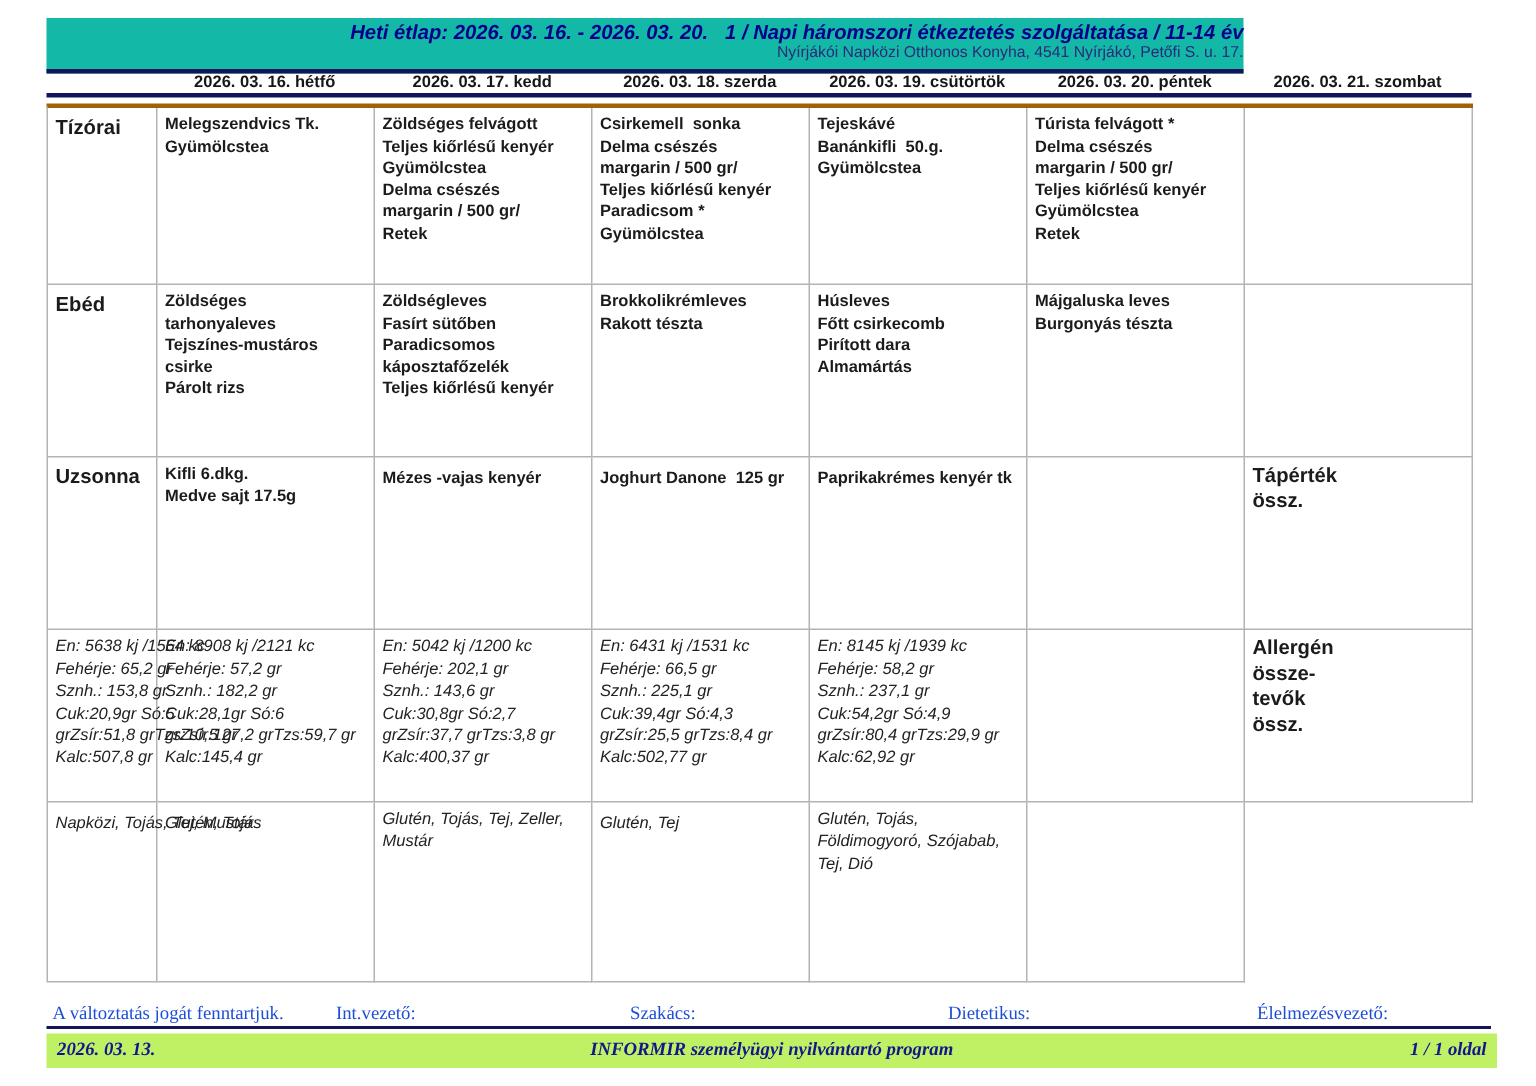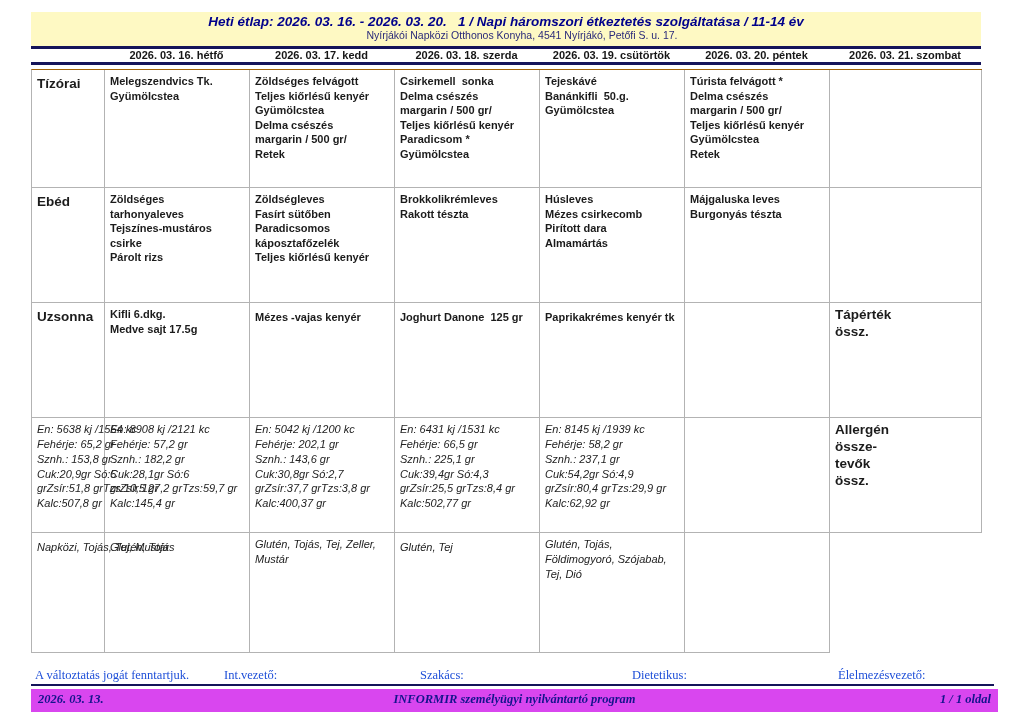--- a/index.html
+++ b/index.html
@@ -1,50 +1,50 @@
 <!DOCTYPE html>
 <html><head>
 <meta charset="utf-8">
 <style>
   html,body{margin:0;padding:0;background:#ffffff;}
   .page{position:relative;width:1024px;height:724px;background:#ffffff;overflow:hidden;
         font-family:"Liberation Sans",sans-serif;color:#1b1b1b;}
 
   
-  .band{position:absolute;left:31px;top:12px;width:950px;height:34px;background:#fef9c3;
-        border-bottom:3px solid #14145a;text-align:center;}
+  .band{position:absolute;left:31px;top:12px;width:798px;height:34px;background:#14b8a6;
+        border-bottom:3px solid #14145a;text-align:right;}
   .band .title{display:block;padding-top:2px;font-size:13.5px;font-weight:bold;font-style:italic;
         color:#00008b;white-space:pre;}
   .band .subtitle{display:block;font-size:10.5px;color:#2a2a7a;white-space:pre;padding-left:32px;}
 
   
   .datehead{position:absolute;left:31px;top:49px;width:950px;height:13px;
         border-bottom:3px solid #14145a;display:grid;
         grid-template-columns:73px 145px 145px 145px 145px 145px 152px;}
   .datehead .dh{font-size:11px;font-weight:bold;text-align:center;line-height:13px;
         color:#161616;white-space:pre;}
 
   
   .menutable{position:absolute;left:31px;top:69px;width:950px;
         display:grid;grid-template-columns:73px 145px 145px 145px 145px 145px 152px;
         grid-template-rows:118px 115px 115px 115px 120px;
-        border-top:1px solid #a16207;border-left:1px solid #b3b3b3;}
+        border-top:3px solid #a16207;border-left:1px solid #b3b3b3;}
   .cell{border-right:1px solid #b3b3b3;border-bottom:1px solid #b3b3b3;
         padding:4px 2px 2px 5px;overflow:visible;}
   .cell .txt{display:inline-block;position:relative;z-index:2;white-space:pre;}
   .rowlabel .txt{font-size:13.5px;font-weight:bold;line-height:1.25;}
   .menu .txt{font-size:11px;font-weight:bold;line-height:1.32;}
   .ital .txt{font-size:11px;font-style:italic;font-weight:normal;line-height:1.35;color:#222;}
 
   
   .footnote{position:absolute;top:668px;font-family:Liberation Serif, serif;
         font-size:12.5px;color:#1d4ed8;white-space:pre;}
   .fn1{left:35px;} .fn2{left:224px;} .fn3{left:420px;} .fn4{left:632px;} .fn5{left:838px;}
   .footrule{position:absolute;left:31px;top:684px;width:963px;height:2px;background:#14145a;}
-  .bottombar{position:absolute;left:31px;top:689px;width:967px;height:23px;background:#d946ef;}
+  .bottombar{position:absolute;left:31px;top:689px;width:967px;height:23px;background:#bef264;}
   .bottombar span{position:absolute;top:3px;font-family:"Liberation Serif",serif;
         font-size:12.5px;font-weight:bold;font-style:italic;color:#14148c;white-space:pre;}
   .bb-date{left:7px;}
   .bb-center{left:0;width:100%;text-align:center;}
   .bb-page{right:7px;margin-left:40px;}
 </style>
 </head>
 <body>
 
 <div class="page">
@@ -99,21 +99,21 @@
 csirke
 Párolt rizs</span></div>
     <div class="cell menu"><span class="txt">Zöldségleves
 Fasírt sütőben
 Paradicsomos
 káposztafőzelék
 Teljes kiőrlésű kenyér</span></div>
     <div class="cell menu"><span class="txt">Brokkolikrémleves
 Rakott tészta</span></div>
     <div class="cell menu"><span class="txt">Húsleves
-Mézes csirkecomb
+Főtt csirkecomb
 Pirított dara
 Almamártás</span></div>
     <div class="cell menu"><span class="txt">Májgaluska leves
 Burgonyás tészta</span></div>
     <div class="cell menu"><span class="txt"></span></div>
 
     <div class="cell rowlabel"><span class="txt">Uzsonna</span></div>
     <div class="cell menu"><span class="txt">Kifli 6.dkg.
 Medve sajt 17.5g</span></div>
     <div class="cell menu"><span class="txt">Mézes -vajas kenyér</span></div>

